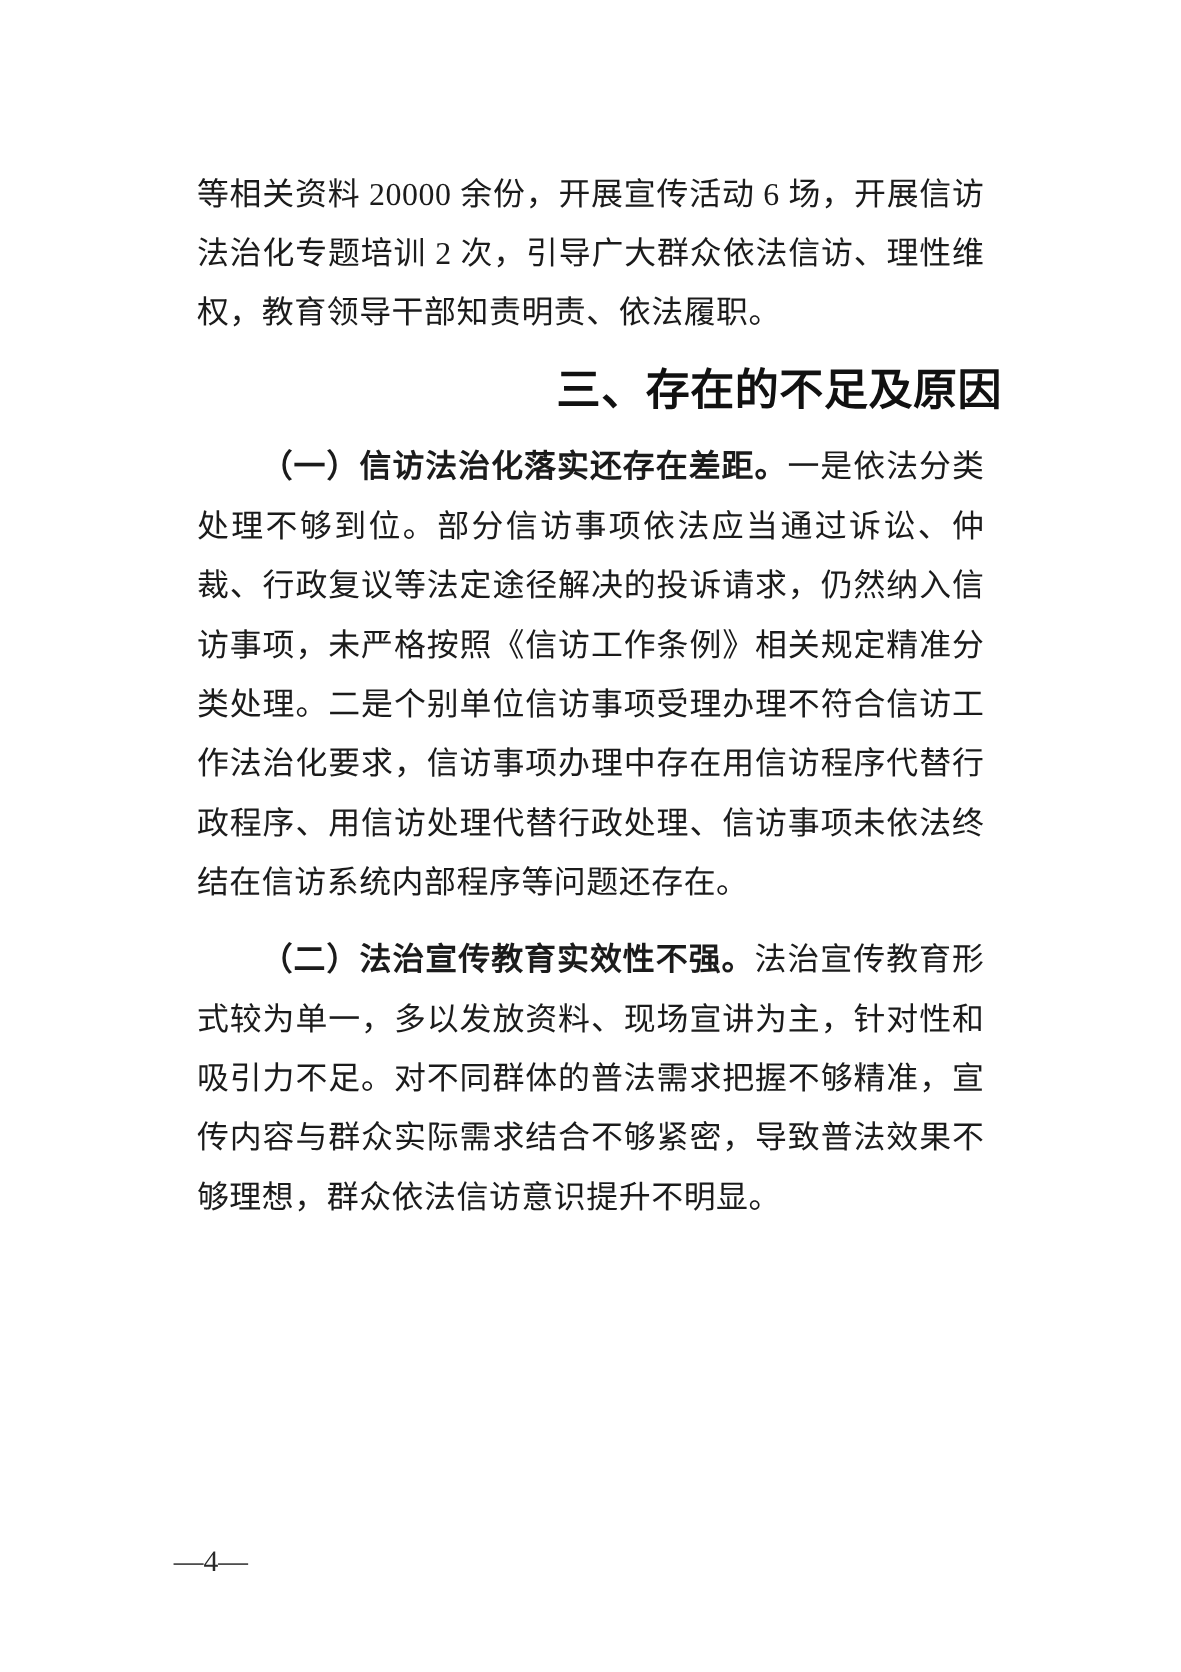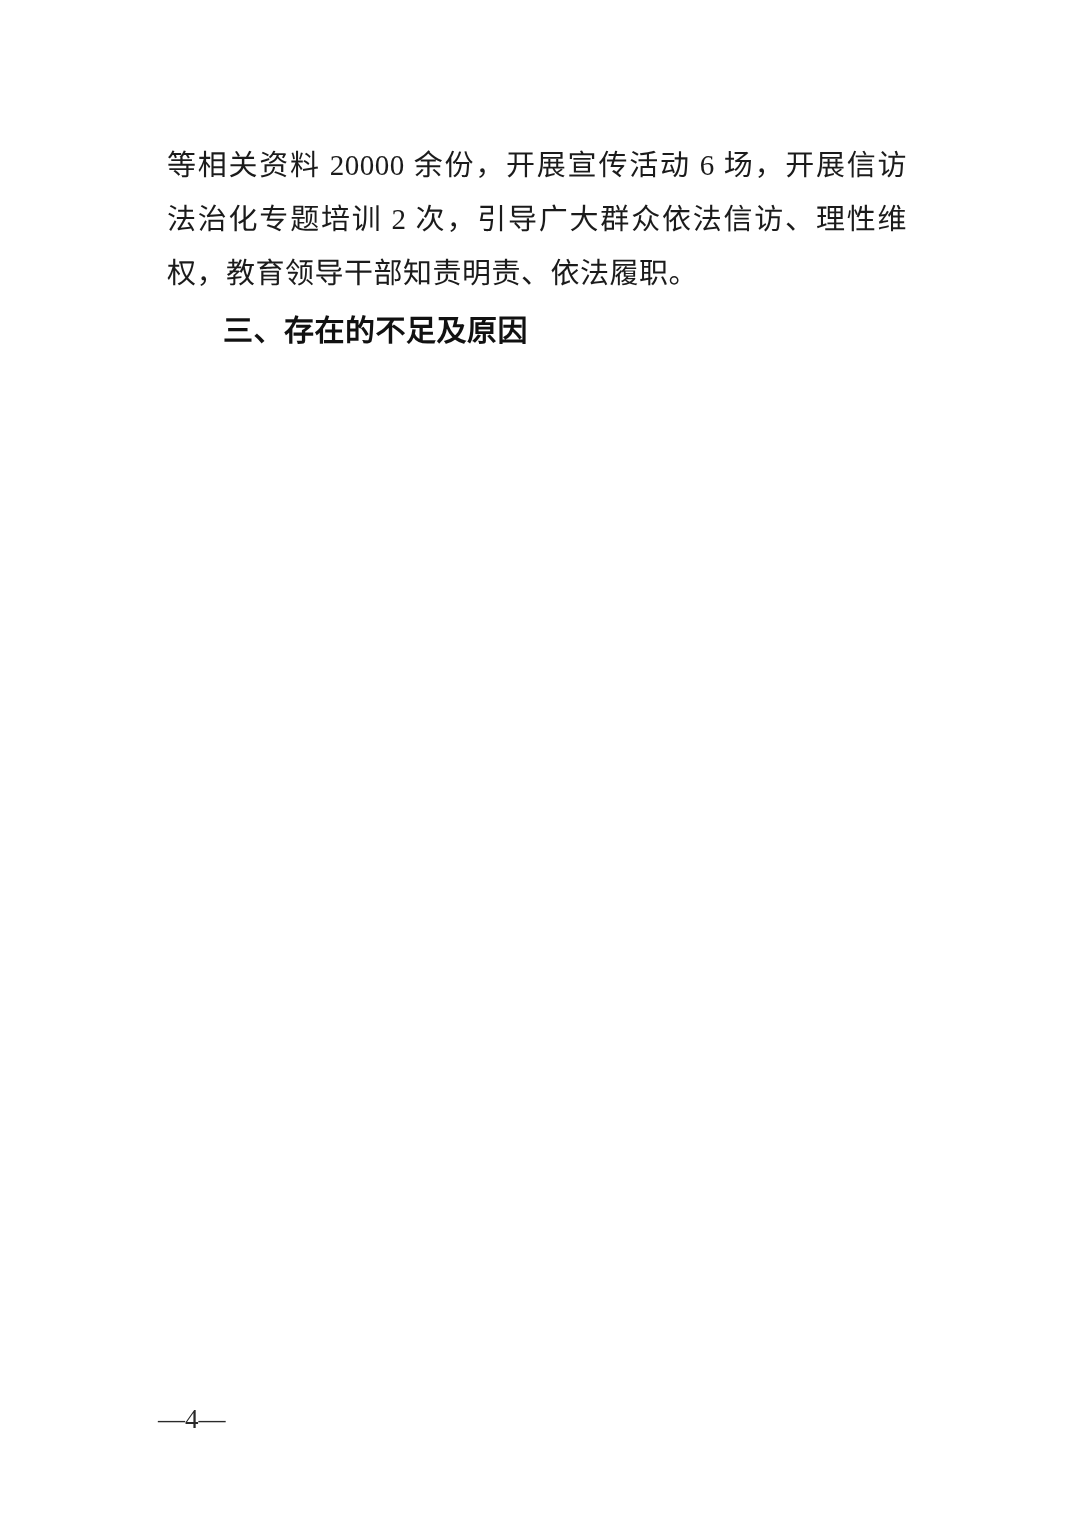--- a/index.html
+++ b/index.html
@@ -16,43 +16,43 @@
     font-family: "Liberation Serif", "DejaVu Serif", serif;
     overflow: hidden;
   }
   .content {
     position: absolute;
     left: 163px;
     top: 134px;
     width: 748px;
   }
   .para {
-    margin: 4px;
+    margin: 16px;
     font-size: 29px;
     line-height: 54px;
     letter-spacing: 0.5px;
     text-align: justify;
     font-weight: normal;
   }
   .para.indent {
     text-indent: 2em;
   }
   .para-lead {
     font-weight: bold;
   }
   .section-heading {
     margin: 0;
-    font-size: 30px;
+    font-size: 40px;
     line-height: 54px;
     letter-spacing: 0.5px;
     font-weight: bold;
     color: #111111;
     font-family: "Liberation Sans", "DejaVu Sans", sans-serif;
     text-indent: 2em;
-    text-align: left;
+    text-align: right;
   }
   .page-number {
     position: absolute;
     left: 158px;
     top: 1403px;
     font-size: 27px;
     line-height: 32px;
     letter-spacing: 0;
     color: #2a2a2a;
     font-family: "Liberation Serif", "DejaVu Serif", serif;
@@ -63,19 +63,25 @@
 
 <div class="page">
   <main class="content">
 
     <p class="para">
       <span>等相关资料 20000 余份，开展宣传活动 6 场，开展信访法治化专题培训 2 次，引导广大群众依法信访、理性维权，教育领导干部知责明责、依法履职。</span>
     </p>
 
     <h2 class="section-heading">三、存在的不足及原因</h2>
 
+    <p class="para indent">
+      <strong class="para-lead">（一）信访法治化落实还存在差距。</strong><span>一是依法分类处理不够到位。部分信访事项依法应当通过诉讼、仲裁、行政复议等法定途径解决的投诉请求，仍然纳入信访事项，未严格按照《信访工作条例》相关规定精准分类处理。二是个别单位信访事项受理办理不符合信访工作法治化要求，信访事项办理中存在用信访程序代替行政程序、用信访处理代替行政处理、信访事项未依法终结在信访系统内部程序等问题还存在。</span>
+    </p>
 
+    <p class="para indent">
+      <strong class="para-lead">（二）法治宣传教育实效性不强。</strong><span>法治宣传教育形式较为单一，多以发放资料、现场宣讲为主，针对性和吸引力不足。对不同群体的普法需求把握不够精准，宣传内容与群众实际需求结合不够紧密，导致普法效果不够理想，群众依法信访意识提升不明显。</span>
+    </p>
 
 
   </main>
 
   <footer class="page-number">—4—</footer>
 </div>
 
 </body></html>

